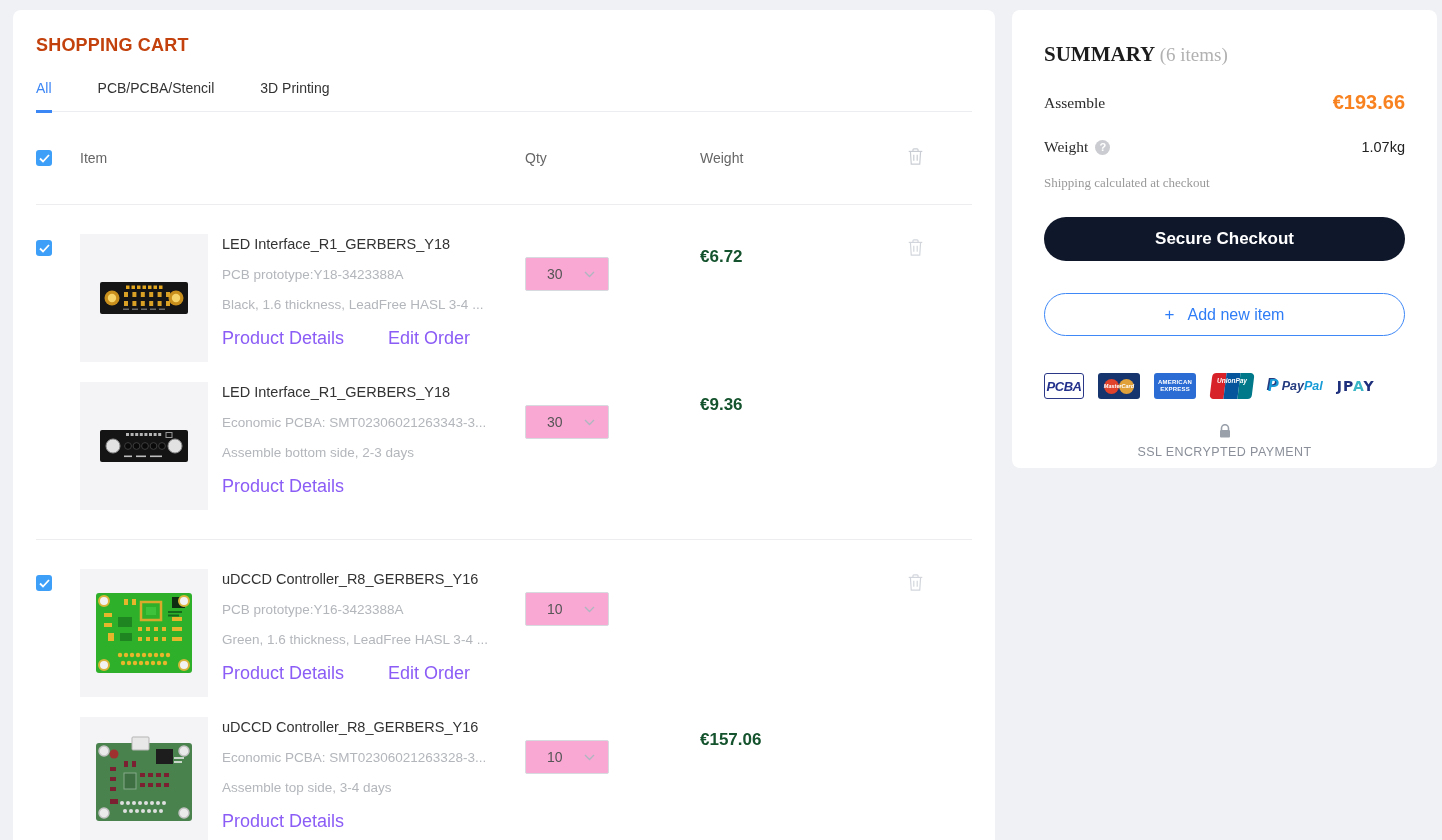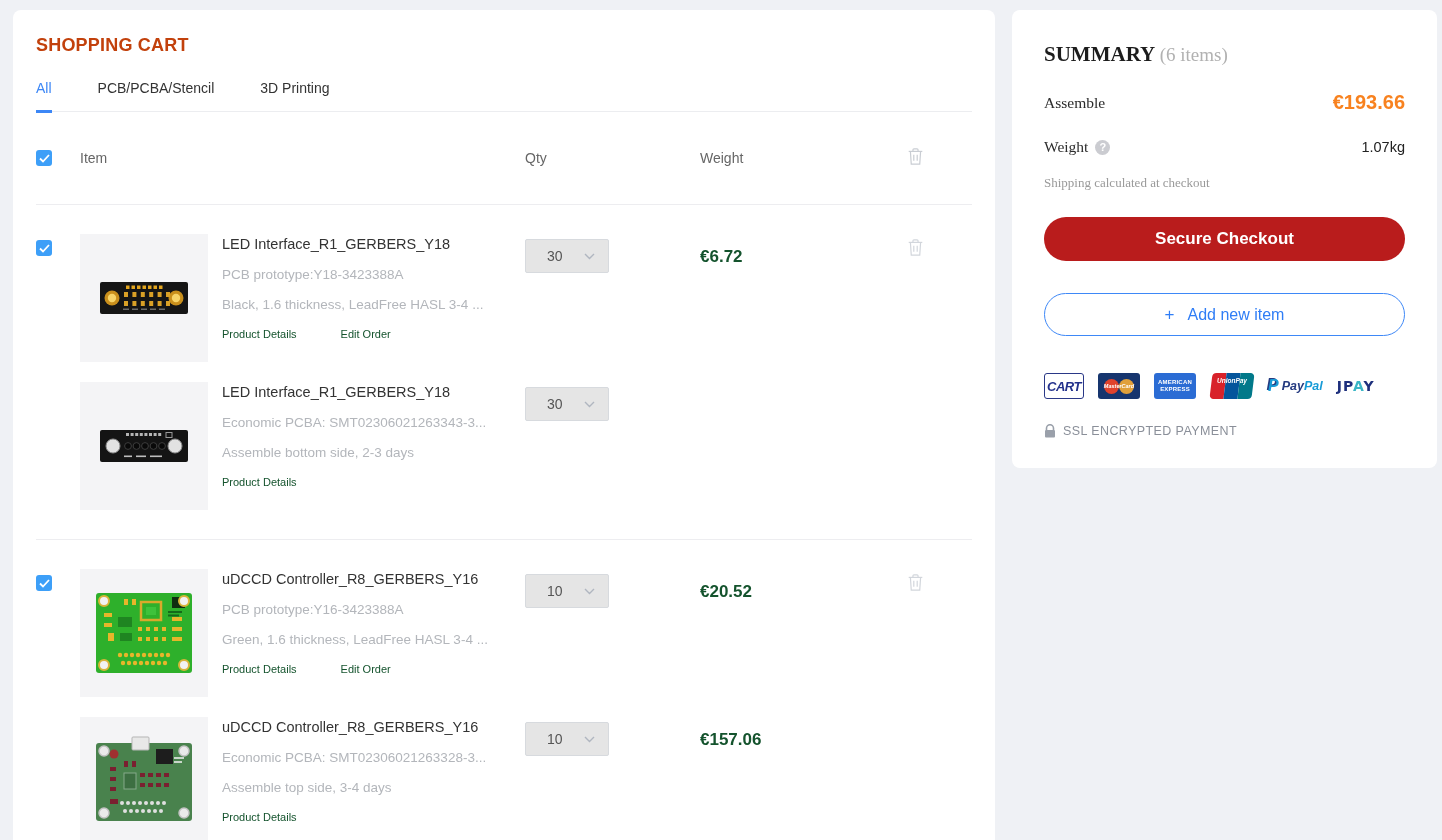--- a/index.html
+++ b/index.html
@@ -34,44 +34,44 @@
   .group { position: relative; border-bottom: 1px solid #ededf0; padding: 29px 0 9px; }
   .group:last-child { border-bottom: none; }
   .group > .checkbox { position: absolute; left: 0; top: 35px; }
   .group > .trash { position: absolute; left: 871px; top: 33px; }
 
   .row { display: grid; grid-template-columns: 142px 303px 175px auto; margin-left: 44px; margin-bottom: 20px; }
   .thumb { width: 128px; height: 128px; background: #f4f4f6; cursor: pointer; }
   .info { padding-top: 2px; }
   .p-title { font-size: 14.5px; color: #333; }
   .spec { font-size: 13.5px; color: #b3b6bb; margin-top: 15px; }
-  .links { display: flex; gap: 44px; margin-top: 16px; font-size: 11px; color: #14532d; }
+  .links { display: flex; gap: 44px; margin-top: 16px; font-size: 18px; color: #8b5cf6; }
   .links span { cursor: pointer; }
   .qty-box {
     width: 84px; height: 34px; border: 1px solid #d7dade; border-radius: 2px;
     display: flex; align-items: center; justify-content: space-between;
-    padding: 0 13px 0 21px; font-size: 14px; color: #555; margin-top: 5px; cursor: pointer; background:#e5e5e5;
+    padding: 0 13px 0 21px; font-size: 14px; color: #555; margin-top: 23px; cursor: pointer; background:#f9a8d4;
   }
   .price { font-size: 17px; font-weight: bold; color: #14532d; margin-top: 13px; }
 
   
   .sum-title { font-family: "Liberation Serif", serif; font-size: 21px; font-weight: bold; color: #1c1c1c; padding-top: 32px; }
   .sum-title .count { color: #b1b1b1; font-weight: normal; font-size: 19px; }
   .sum-row { display: flex; justify-content: space-between; align-items: center; margin-top: 24px; }
   .sum-label { font-family: "Liberation Serif", serif; font-size: 15.5px; color: #2c2c2c; display: flex; align-items: center; gap: 7px; }
   .subtotal-value { font-size: 20px; font-weight: bold; color: #f8821f; }
   .weight-value { font-size: 14.5px; color: #222; }
   .q-icon {
     width: 15px; height: 15px; border-radius: 50%; background: #cbccd1; color: #fff;
     font-size: 11px; font-weight: bold; text-align: center; line-height: 15px; cursor: pointer;
     font-family: "Liberation Sans", sans-serif;
   }
   .ship-note { font-family: "Liberation Serif", serif; font-size: 13px; color: #9a9a9a; margin-top: 19px; }
   .btn { width: 100%; border-radius: 22px; display: flex; align-items: center; justify-content: center; cursor: pointer; }
-  .checkout-btn { margin-top: 26px; height: 44px; background: #b91c1c; color: #fff; font-size: 17px; font-weight: bold; border: none; }
+  .checkout-btn { margin-top: 26px; height: 44px; background: #0f172a; color: #fff; font-size: 17px; font-weight: bold; border: none; }
   .add-btn { margin-top: 32px; height: 43px; background: #fff; border: 1px solid #3e88f7; color: #2f7df6; font-size: 16px; }
   .add-btn .plus { font-size: 17px; margin-right: 13px; }
 
   .pay-row { display: flex; align-items: center; gap: 14px; margin-top: 37px; }
   .pay-card { height: 26px; border-radius: 3px; display: flex; align-items: center; justify-content: center; flex: none; }
   .visa { width: 40px; background: #fff; border: 1px solid #2a3887; color: #23318c; font-style: italic; font-weight: 900; font-size: 13px; letter-spacing: -.5px; }
   .mc { width: 42px; background: #16356e; position: relative; overflow: hidden; }
   .mc .c1 { position: absolute; width: 15px; height: 15px; border-radius: 50%; background: #e0422c; left: 6px; top: 5.5px; }
   .mc .c2 { position: absolute; width: 15px; height: 15px; border-radius: 50%; background: #f2a935; right: 6px; top: 5.5px; opacity: .92; }
   .mc .mc-text { position: absolute; width: 100%; text-align: center; top: 9.5px; color: #fff; font-size: 5.5px; font-style: italic; font-weight: bold; z-index: 2; }
@@ -84,21 +84,21 @@
   .unionpay .p3 { background: #01798a; border-radius: 0 4px 4px 0; }
   .unionpay .up-text { position: absolute; width: 100%; text-align: center; top: 4px; color: #fff; font-size: 6.5px; font-weight: bold; font-style: italic; z-index: 2; }
   .paypal { display: flex; align-items: center; font-style: italic; font-weight: bold; gap: 3px; }
   .paypal .pp-mark { color: #179bd7; font-size: 16px; text-shadow: -1.5px -1px 0 #253b80; }
   .paypal .pp-text { font-size: 12.5px; }
   .paypal .pay { color: #253b80; }
   .paypal .pal { color: #179bd7; }
   .jpay { font-weight: 900; font-size: 14px; letter-spacing: 1px; color: #1d2f7c; font-family: "DejaVu Sans", sans-serif; }
   .jpay .a { color: #3ab6c6; }
 
-  .ssl-row { display: flex; align-items: center; gap: 7px; margin-top: 25px; color: #8a8f99; font-size: 12.5px; letter-spacing: .4px; }
+  .ssl-row { display: flex; align-items: center; gap: 7px; margin-top: 25px; color: #8a8f99; font-size: 12.5px; letter-spacing: .4px; flex-direction: column; }
 </style>
 </head>
 <body>
 
 <div class="card cart-card">
   <div class="cart-title">SHOPPING CART</div>
 
   <div class="tabs">
     <div class="tab active">All</div>
     <div class="tab">PCB/PCBA/Stencil</div>
@@ -241,20 +241,21 @@
         </div>
       </div>
       <div>
         <div class="qty-box">
           <span>30</span>
           <svg width="11" height="7" viewBox="0 0 11 7">
               <polyline points="1,1 5.5,5.5 10,1" fill="none" stroke="#b0b6c0" stroke-width="1.4"></polyline>
             </svg>
         </div>
       </div>
+      <div class="price">€9.36</div>
     </div>
   </div>
 
   <div class="group">
     <span class="checkbox">
       <svg width="11" height="9" viewBox="0 0 11 9">
           <polyline points="1,4.5 4,7.5 10,1" fill="none" stroke="#fff" stroke-width="1.8"></polyline>
         </svg>
     </span>
     <span class="trash">
@@ -330,21 +331,20 @@
         </div>
       </div>
       <div>
         <div class="qty-box">
           <span>10</span>
           <svg width="11" height="7" viewBox="0 0 11 7">
               <polyline points="1,1 5.5,5.5 10,1" fill="none" stroke="#b0b6c0" stroke-width="1.4"></polyline>
             </svg>
         </div>
       </div>
-      <div class="price">€20.52</div>
     </div>
 
     <div class="row">
       <div class="thumb">
         <svg width="128" height="128" viewBox="0 0 128 128">
           <rect x="16" y="26" width="96" height="78" rx="3" fill="#49824d"></rect>
           <rect x="52" y="20" width="17" height="13" rx="1" fill="#e8e8e8" stroke="#b5b5b5"></rect>
           <rect x="76" y="32" width="17" height="15" fill="#1d1d1d"></rect>
           <circle cx="34" cy="37" r="4.5" fill="#a03030"></circle>
           <circle cx="24" cy="34" r="5" fill="#eaeaea" stroke="#c2c2c2" stroke-width="1.5"></circle>
@@ -434,21 +434,21 @@
   <div class="ship-note">Shipping calculated at checkout</div>
 
   <button class="btn checkout-btn">Secure Checkout</button>
 
   <button class="btn add-btn">
     <span class="plus">+</span>
     <span>Add new item</span>
   </button>
 
   <div class="pay-row">
-    <span class="pay-card visa">CART</span>
+    <span class="pay-card visa">PCBA</span>
     <span class="pay-card mc">
       <i class="c1"></i>
         <i class="c2"></i>
       <span class="mc-text">MasterCard</span>
     </span>
     <span class="pay-card amex">
       <span>AMERICAN</span>
       <span>EXPRESS</span>
     </span>
     <span class="pay-card unionpay">

